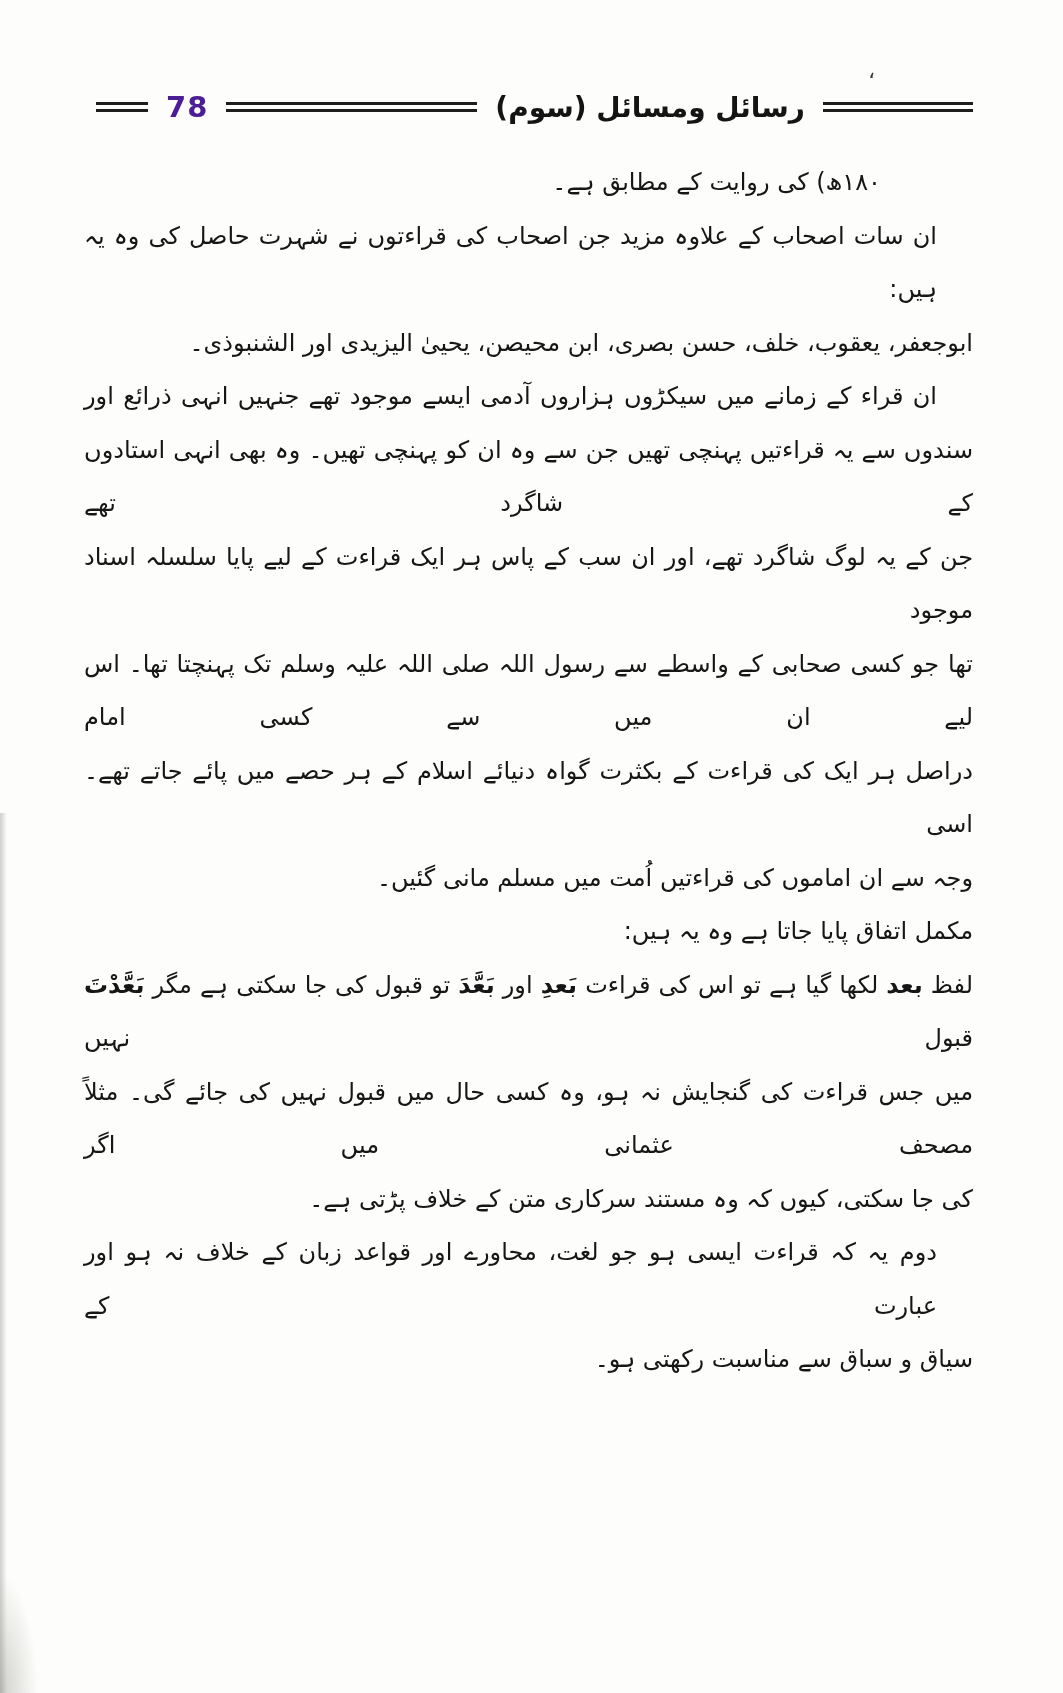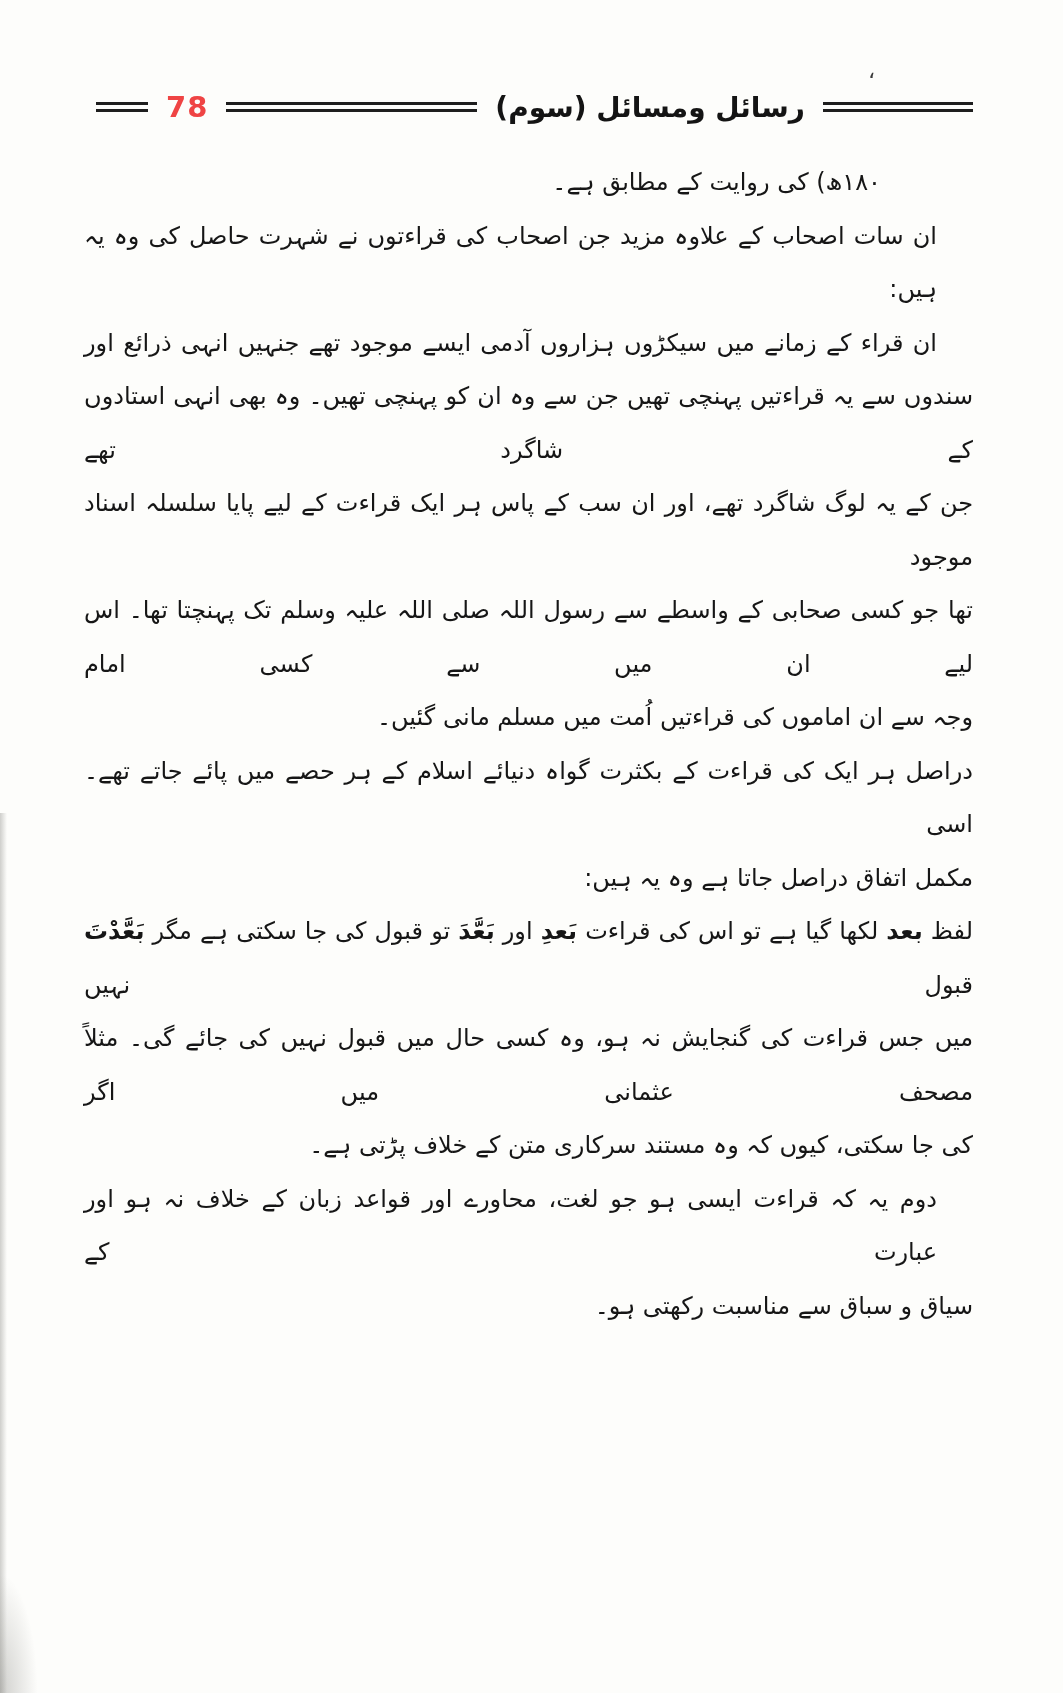--- a/index.html
+++ b/index.html
@@ -52,21 +52,21 @@
     border-top: 3px solid #1e1e1e;
     border-bottom: 3px solid #1e1e1e;
   }
   .rule-a { width: 52px; }
   .rule-b { flex: 1; }
   .rule-c { width: 150px; }
   .page-number {
     font-size: 29px;
     font-weight: 600;
     letter-spacing: 1px;
-    color: #ef4444;
+    color: #4c1d95;
     padding: 0 4px;
   }
   .header-title {
     direction: rtl;
     font-size: 28px;
     font-weight: bold;
     color: #141414;
     white-space: nowrap;
     padding: 0 4px;
   }
@@ -107,27 +107,28 @@
     <span class="rule rule-a"></span>
     <span class="page-number">78</span>
     <span class="rule rule-b"></span>
     <span class="header-title">رسائل ومسائل (سوم)</span>
     <span class="rule rule-c"></span>
   </div>
 
   <div class="text-body" id="text-body">
       <div class="line indent-wide end">۱۸۰ھ) کی روایت کے مطابق ہے۔</div>
       <div class="line indent-para">ان سات اصحاب کے علاوہ مزید جن اصحاب کی قراءتوں نے شہرت حاصل کی وہ یہ ہیں:</div>
+      <div class="line end">ابوجعفر، یعقوب، خلف، حسن بصری، ابن محیصن، یحییٰ الیزیدی اور الشنبوذی۔</div>
       <div class="line indent-para">ان قراء کے زمانے میں سیکڑوں ہزاروں آدمی ایسے موجود تھے جنہیں انہی ذرائع اور</div>
       <div class="line">سندوں سے یہ قراءتیں پہنچی تھیں جن سے وہ ان کو پہنچی تھیں۔ وہ بھی انہی استادوں کے شاگرد تھے</div>
       <div class="line">جن کے یہ لوگ شاگرد تھے، اور ان سب کے پاس ہر ایک قراءت کے لیے پایا سلسلہ اسناد موجود</div>
       <div class="line">تھا جو کسی صحابی کے واسطے سے رسول اللہ صلی اللہ علیہ وسلم تک پہنچتا تھا۔ اس لیے ان میں سے کسی امام</div>
+      <div class="line">دراصل ہر ایک کی قراءت کے بکثرت گواہ دنیائے اسلام کے ہر حصے میں پائے جاتے تھے۔ اسی</div>
       <div class="line end">وجہ سے ان اماموں کی قراءتیں اُمت میں مسلم مانی گئیں۔</div>
-      <div class="line">دراصل ہر ایک کی قراءت کے بکثرت گواہ دنیائے اسلام کے ہر حصے میں پائے جاتے تھے۔ اسی</div>
-      <div class="line end">مکمل اتفاق دراصل جاتا ہے وہ یہ ہیں:</div>
+      <div class="line end">مکمل اتفاق پایا جاتا ہے وہ یہ ہیں:</div>
       <div class="line"><span>لفظ </span><span class="bold">بعد</span><span> لکھا گیا ہے تو اس کی قراءت </span><span class="bold">بَعدِ</span><span> اور </span><span class="bold">بَعَّدَ</span><span> تو قبول کی جا سکتی ہے مگر </span><span class="bold">بَعَّدْتَ</span><span> قبول نہیں</span></div>
       <div class="line">میں جس قراءت کی گنجایش نہ ہو، وہ کسی حال میں قبول نہیں کی جائے گی۔ مثلاً مصحف عثمانی میں اگر</div>
       <div class="line end">کی جا سکتی، کیوں کہ وہ مستند سرکاری متن کے خلاف پڑتی ہے۔</div>
       <div class="line indent-para">دوم یہ کہ قراءت ایسی ہو جو لغت، محاورے اور قواعد زبان کے خلاف نہ ہو اور عبارت کے</div>
       <div class="line end">سیاق و سباق سے مناسبت رکھتی ہو۔</div>
     </div>
 
 </div>
 
 </body></html>

